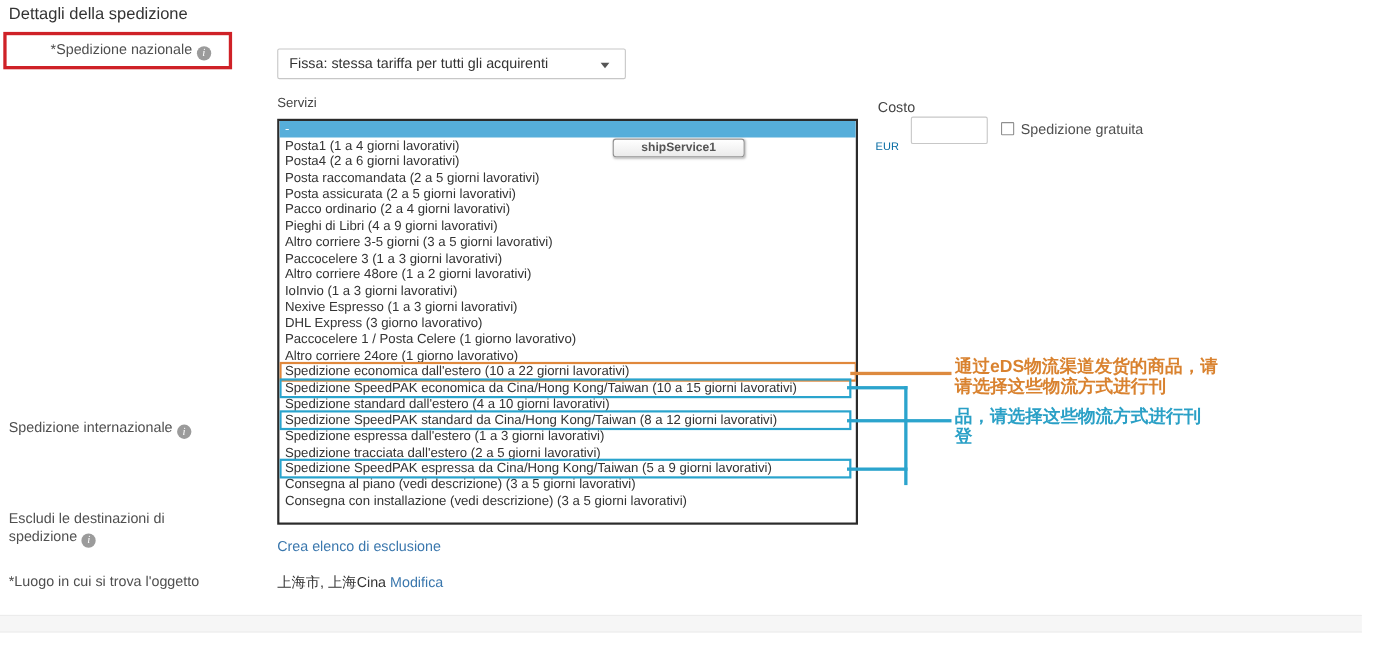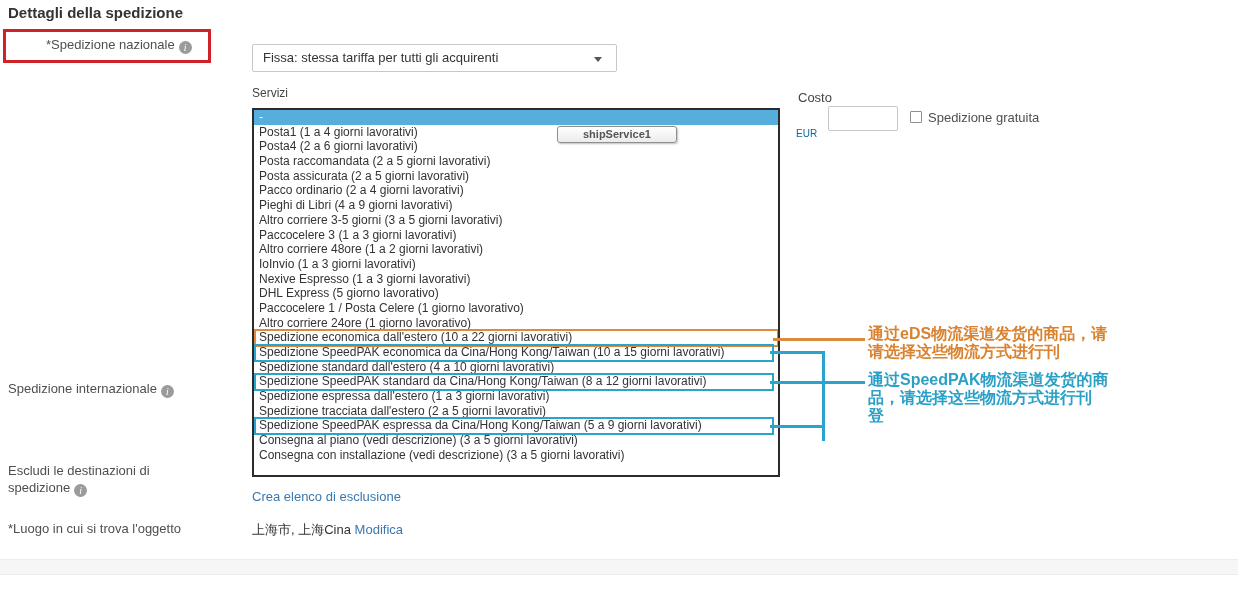--- a/index.html
+++ b/index.html
@@ -1,33 +1,33 @@
 <!DOCTYPE html>
 <html><head>
 <meta charset="utf-8">
 <style>
   * { box-sizing: border-box; }
   body { margin:0; font-family:"Liberation Sans", sans-serif; background:#fff; }
   .page { position:relative; width:1252px; height:593px; background:#fff; overflow:hidden; }
   .abs { position:absolute; }
 
-  .page-title { left:8px; top:4px; font-size:15px; font-weight:bold; color:#333; }
+  .page-title { left:8px; top:4px; font-size:15px; font-weight:normal; color:#333; }
 
   .field-label { font-size:13px; color:#4f4f4f; }
   .red-frame { left:3px; top:29px; width:208px; height:34px; border:3px solid #cf2127; }
   .lbl-national { left:10px; top:37px;margin-left:36px; }
   .lbl-international { left:8px; top:381px; }
   .lbl-exclude { left:8px; top:462px; width:170px; line-height:17px; }
   .lbl-location { left:8px; top:521px; }
 
   .info-icon { display:inline-block; width:13px; height:13px; border-radius:50%;
     background:#9b9b9b; color:#fff; font-size:10px; font-style:italic; font-family:"Liberation Serif", serif;
     text-align:center; line-height:13px; vertical-align:-2px; margin-left:4px; }
 
-  .dropdown { left:252px; top:44px; width:365px; height:28px; border:1px solid #c7c7c7; border-radius:2px;
+  .dropdown { left:252px; top:44px; width:317px; height:28px; border:1px solid #c7c7c7; border-radius:2px;
     background:#fff; font-size:13px; color:#333; line-height:26px; padding:0 28px 0 10px; cursor:pointer; }
   .caret { position:absolute; right:14px; top:12px; width:0; height:0;
     border-left:4px solid transparent; border-right:4px solid transparent; border-top:5px solid #555; }
 
   .svc-label-hdr { left:252px; top:86px; font-size:12px; color:#444; }
   .listbox { left:252px; top:108px; width:528px; height:369px; border:2px solid #2b2b2b; background:#fff; overflow:hidden; }
   .svc-row { position:relative; height:14.7px; line-height:14.7px; font-size:12px; color:#333;
     padding-left:5px; white-space:nowrap; cursor:default; }
   .svc-row.selected { background:#56aeda; color:rgba(255,255,255,.92); }
   .svc-row.hl-orange::before { content:""; position:absolute; left:0; top:-1px; bottom:-2px; width:521px;
@@ -83,21 +83,21 @@
       <div class="svc-row">Posta4 (2 a 6 giorni lavorativi)</div>
       <div class="svc-row">Posta raccomandata (2 a 5 giorni lavorativi)</div>
       <div class="svc-row">Posta assicurata (2 a 5 giorni lavorativi)</div>
       <div class="svc-row">Pacco ordinario (2 a 4 giorni lavorativi)</div>
       <div class="svc-row">Pieghi di Libri (4 a 9 giorni lavorativi)</div>
       <div class="svc-row">Altro corriere 3-5 giorni (3 a 5 giorni lavorativi)</div>
       <div class="svc-row">Paccocelere 3 (1 a 3 giorni lavorativi)</div>
       <div class="svc-row">Altro corriere 48ore (1 a 2 giorni lavorativi)</div>
       <div class="svc-row">IoInvio (1 a 3 giorni lavorativi)</div>
       <div class="svc-row">Nexive Espresso (1 a 3 giorni lavorativi)</div>
-      <div class="svc-row">DHL Express (5 giorno lavorativo)</div>
+      <div class="svc-row">DHL Express (3 giorno lavorativo)</div>
       <div class="svc-row">Paccocelere 1 / Posta Celere (1 giorno lavorativo)</div>
       <div class="svc-row">Altro corriere 24ore (1 giorno lavorativo)</div>
       <div class="svc-row hl-orange">Spedizione economica dall'estero (10 a 22 giorni lavorativi)</div>
       <div class="svc-row hl-blue">Spedizione SpeedPAK economica da Cina/Hong Kong/Taiwan (10 a 15 giorni lavorativi)</div>
       <div class="svc-row">Spedizione standard dall'estero (4 a 10 giorni lavorativi)</div>
       <div class="svc-row hl-blue">Spedizione SpeedPAK standard da Cina/Hong Kong/Taiwan (8 a 12 giorni lavorativi)</div>
       <div class="svc-row">Spedizione espressa dall'estero (1 a 3 giorni lavorativi)</div>
       <div class="svc-row">Spedizione tracciata dall'estero (2 a 5 giorni lavorativi)</div>
       <div class="svc-row hl-blue">Spedizione SpeedPAK espressa da Cina/Hong Kong/Taiwan (5 a 9 giorni lavorativi)</div>
       <div class="svc-row">Consegna al piano (vedi descrizione) (3 a 5 giorni lavorativi)</div>
@@ -130,19 +130,18 @@
   <div class="abs conn-blue" style="left:770px; top:351px; width:55px; height:3px;"></div>
   <div class="abs conn-blue" style="left:770px; top:381px; width:95px; height:3px;"></div>
   <div class="abs conn-blue" style="left:770px; top:425px; width:55px; height:3px;"></div>
   <div class="abs conn-blue" style="left:822px; top:351px; width:3px; height:90px;"></div>
 
   <div class="abs ann ann-orange" style="left:868px; top:325px;">
     <div>通过eDS物流渠道发货的商品，请</div>
     <div>请选择这些物流方式进行刊</div>
   </div>
   <div class="abs ann ann-blue" style="left:868px; top:371px;">
-    <div>通过SpeedPAK物流渠道发货的商</div>
     <div>品，请选择这些物流方式进行刊</div>
     <div>登</div>
   </div>
 
   <div class="abs bottom-bar"></div>
 </div>
 
 </body></html>

